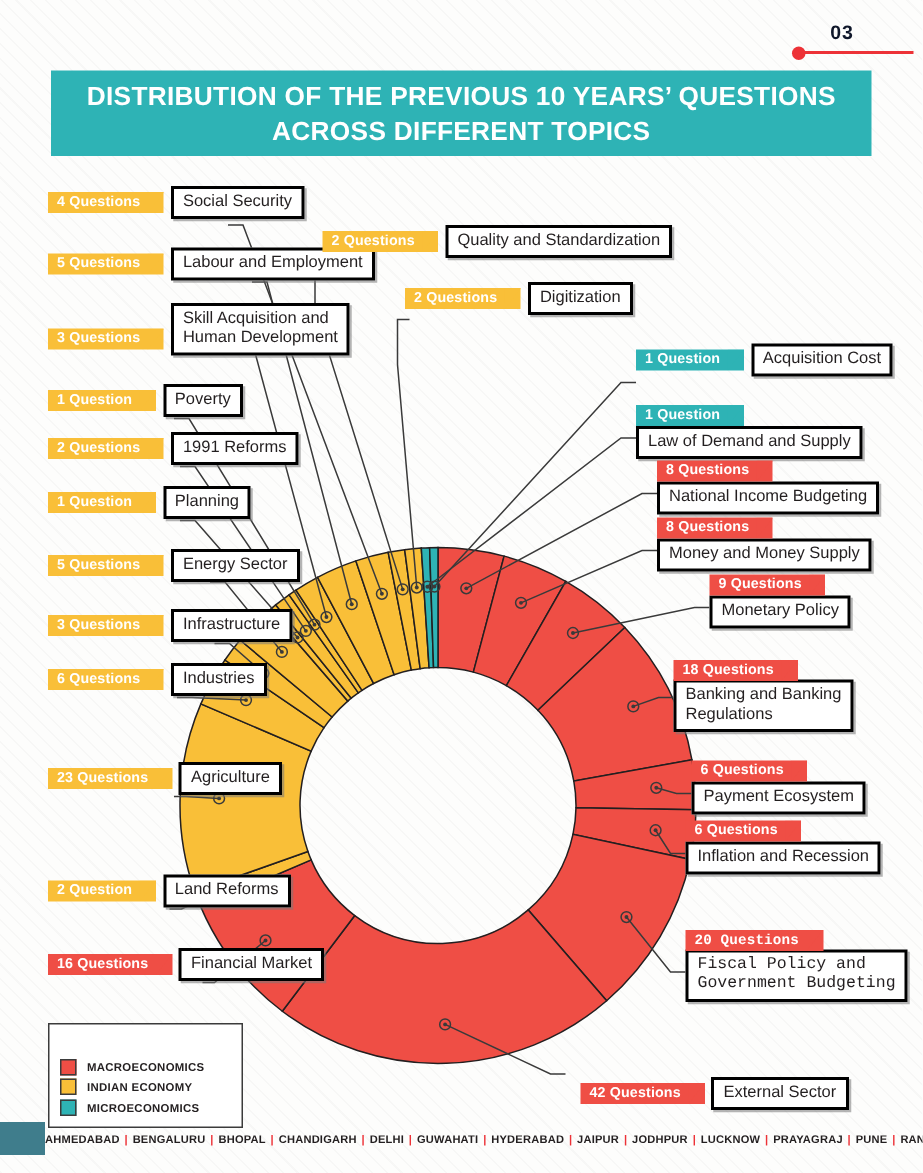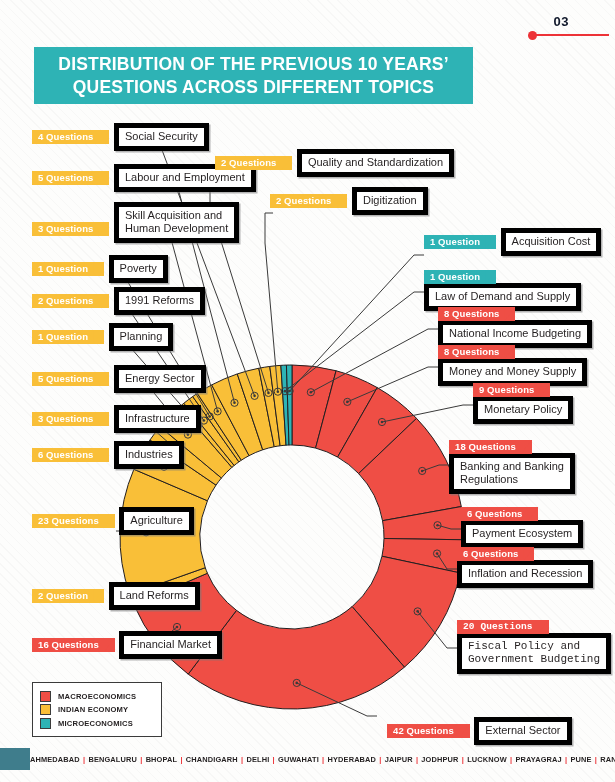--- a/index.html
+++ b/index.html
@@ -29,21 +29,21 @@
   #page-marker .pg-line{
     position:absolute; right:0; top:20px; width:80px; height:2px; background:#ed3237;
   }
   #page-marker .pg-dot{
     position:absolute; right:72px; top:16.5px; width:9px; height:9px;
     border-radius:50%; background:#ed3237;
   }
 
   
   #header-band{
-    position:absolute; left:34px; top:47px; width:439px; height:57px;
+    position:absolute; left:34px; top:47px; width:547px; height:57px;
     background:#2eb3b5; display:flex; align-items:center; justify-content:center;
   }
   #header-band .title{
     color:#ffffff; font-size:17.5px; font-weight:bold; line-height:1.26;
     text-align:center; letter-spacing:.2px; text-transform:uppercase;
   }
 
   
   #donut-wrap{ position:absolute; left:112px; top:352px; width:360px; height:370px; }
   #donut-svg{ display:block; }
@@ -63,33 +63,33 @@
     background:inherit;
     clip-path: polygon(0 0, 100% 0, 0 100%);
   }
   .tag.red{ background:#ef4e45; }
   .tag.yellow{ background:#f9bf38; }
   .tag.teal{ background:#2eb3b5; }
 
   .name-box{
     display:inline-block;
     background:#ffffff;
-    border:5px solid #000000;
+    border:2px solid #000000;
     padding:2px 6px 3px 6px;
     font-size:11px; color:#231f20; line-height:1.2;
     white-space:pre-line;
     box-shadow: 1.5px 1.5px 0 rgba(120,120,120,.55);
     margin-top:-1px;
   }
 
   
   #legend{
     position:absolute; left:32px; top:682px; width:130px;
     border:1px solid #3b3b3b; background:#ffffff;
-    padding:5px 6px 5px 7px;
+    padding:20px 6px 5px 7px;
   }
   #legend .row{ display:flex; align-items:center; margin:2.5px 0; }
   #legend .sw{ width:11px; height:11px; border:1px solid #3b3b3b; margin-right:7px; flex:none; }
   #legend .lbl{ font-size:7.6px; font-weight:bold; color:#231f20; letter-spacing:.2px; }
 
   
   #footer{
     position:absolute; left:0; top:748px; width:615px; height:22px;
     display:flex; align-items:center;
   }

